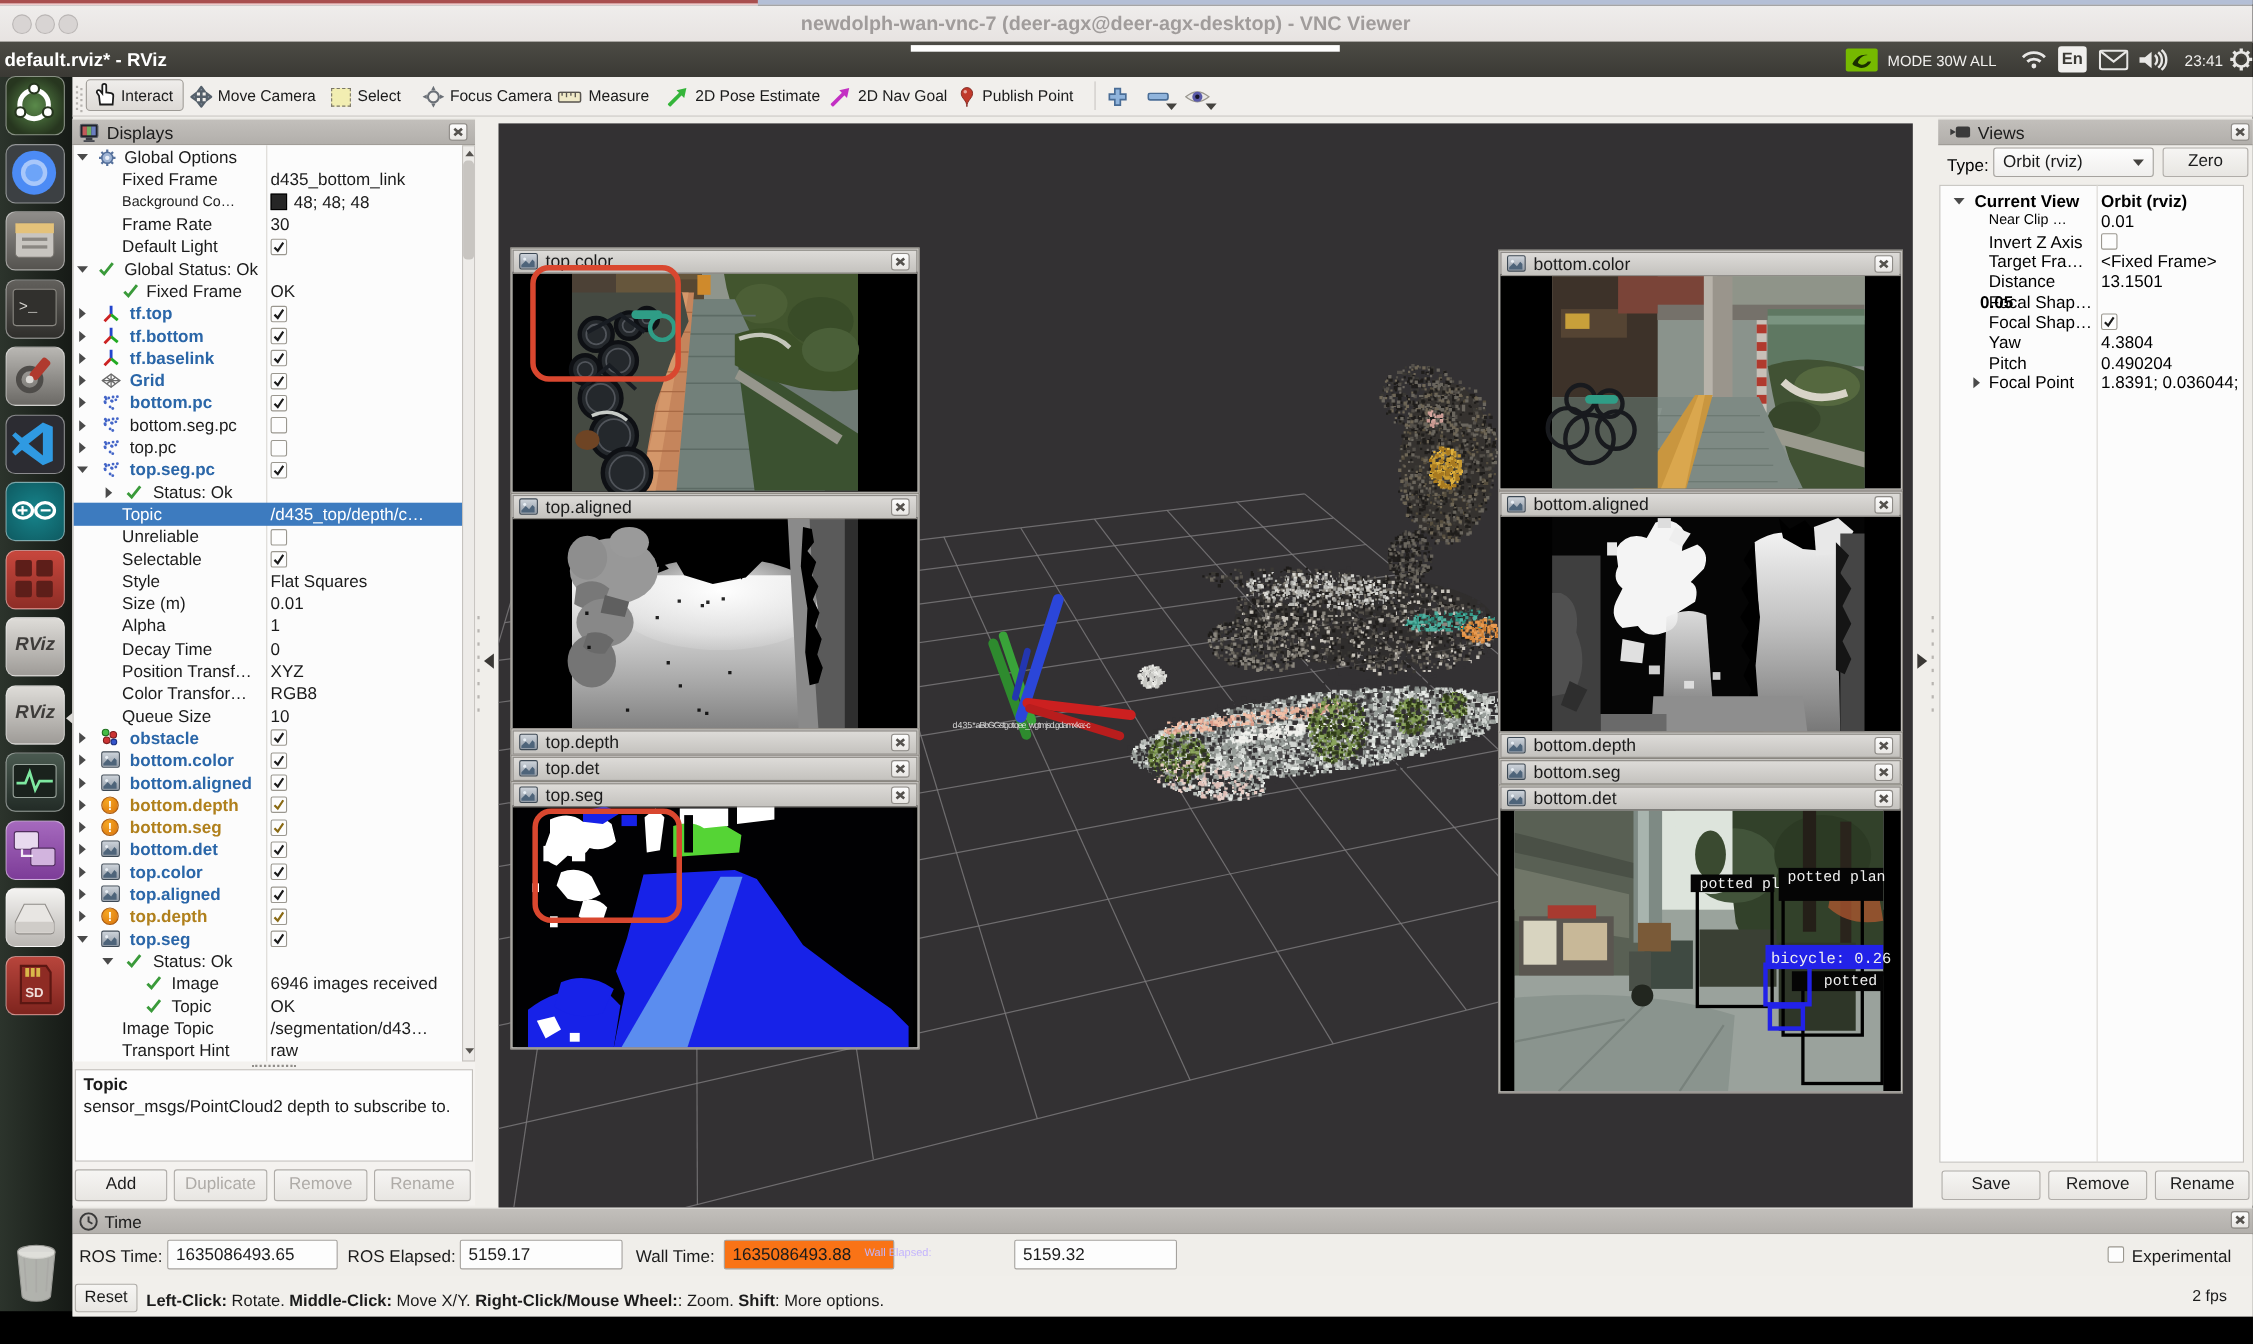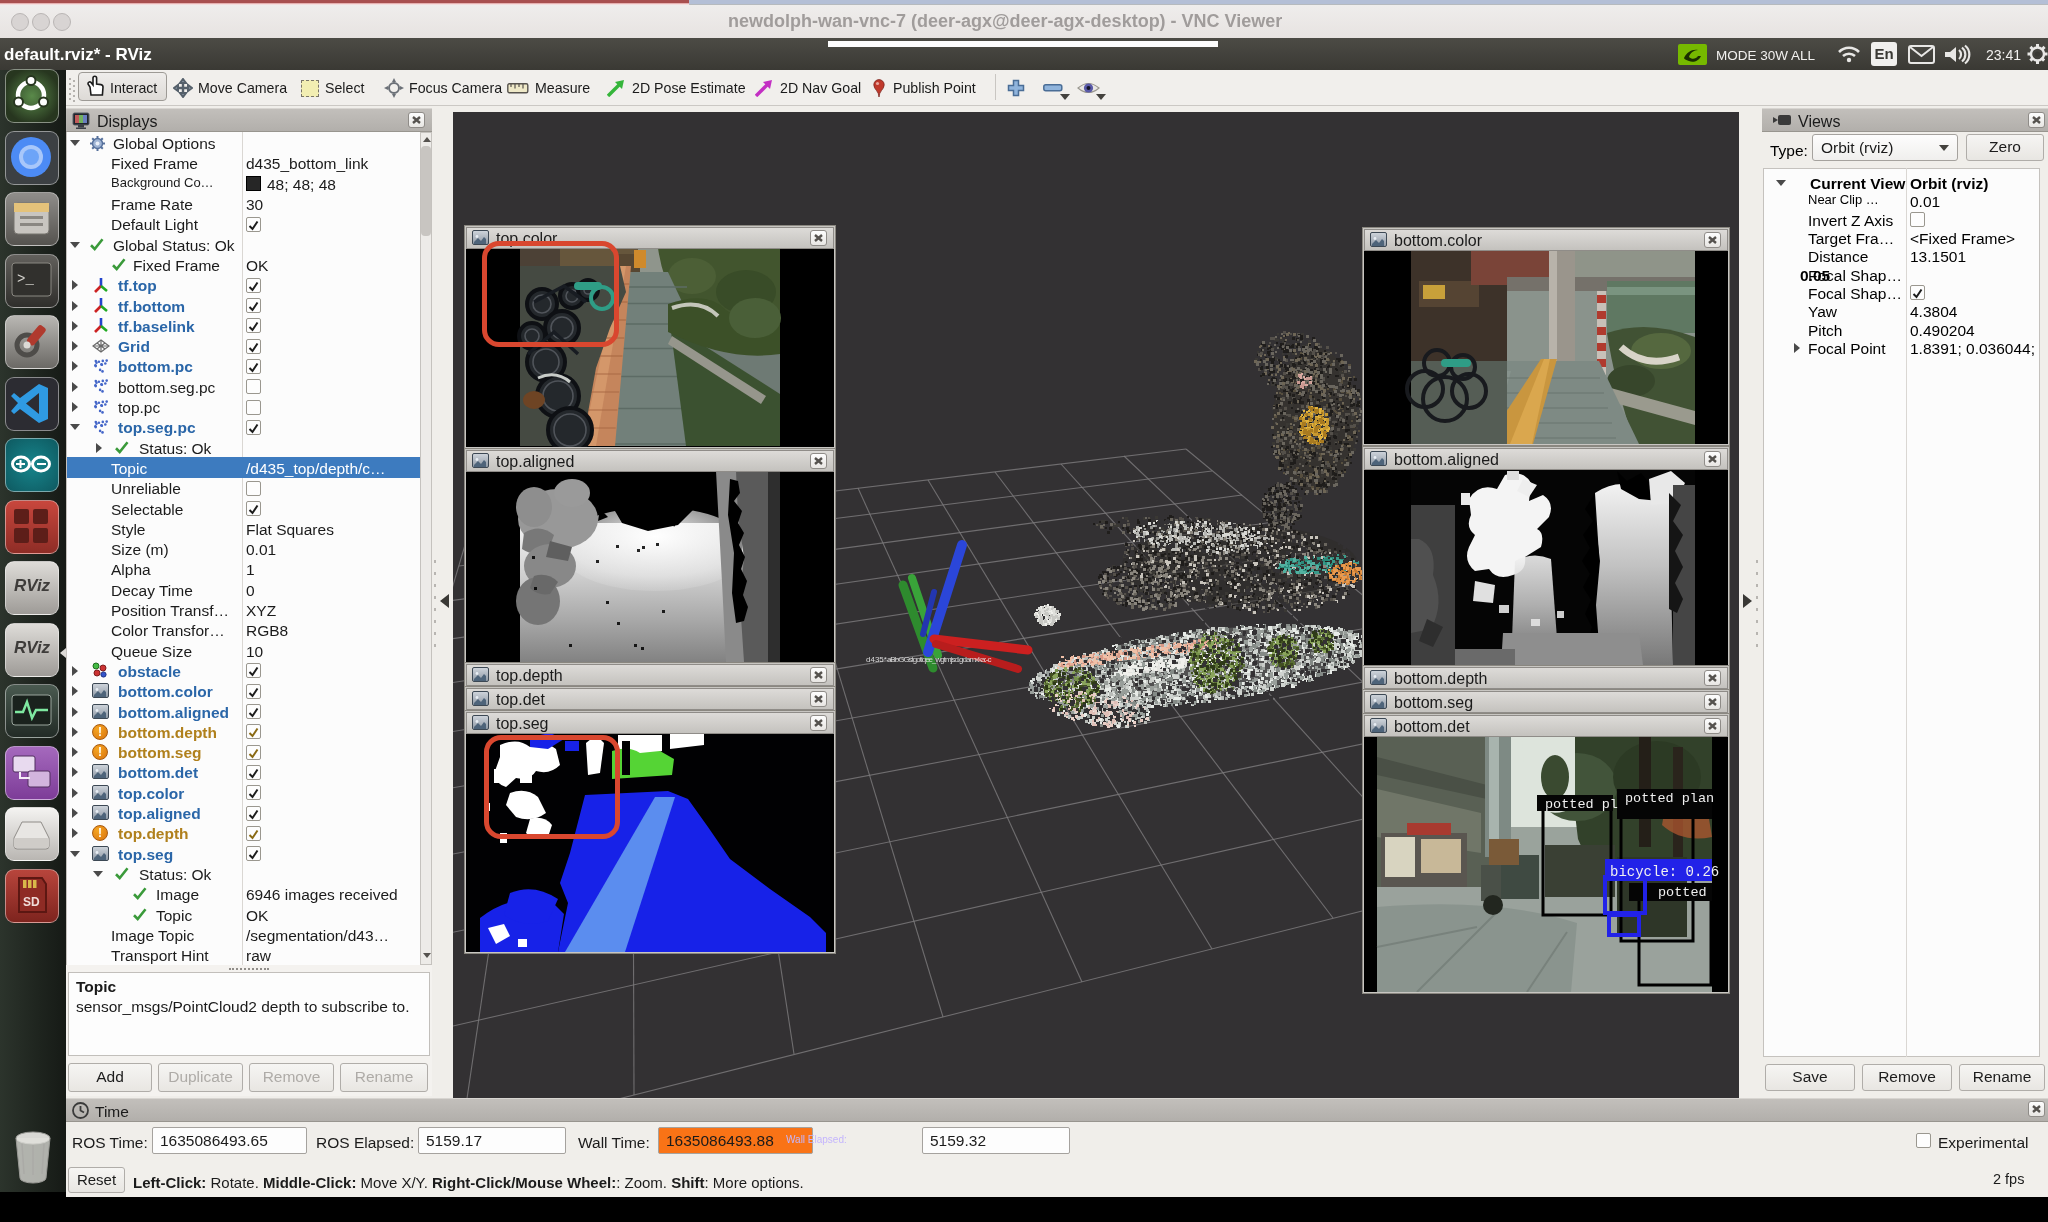--- a/index.html
+++ b/index.html
@@ -951,21 +951,21 @@
     </svg></div>
 <div class="abs txt" style="left:1770px;top:142px;font-size:15.5px;color:['#1e1c1a', '#3a3834', '#54504a', '#6a665e', '#201e1c'];font-weight:normal;line-height:1.1;">Type:</div>
 <div class="abs" style="left:1812px;top:134px;width:146px;height:27px;background:linear-gradient(#fdfdfd,#f0efed);border:1px solid #a5a29e;border-radius:3px;box-sizing:border-box;">
     <div style="margin:4px 0 0 8px;font-size:15.5px;color:#1b1b1b;">Orbit (rviz)</div>
     <div style="position:absolute;right:8px;top:10px;width:0;height:0;border-left:5px solid transparent;border-right:5px solid transparent;border-top:6px solid #44423e;"></div>
   </div>
 <div class="abs" style="left:1966px;top:134px;width:78px;height:27px;background:linear-gradient(#f6f5f3,#e8e6e2);border:1px solid #b0ada9;border-radius:3px;box-sizing:border-box;text-align:center;font-size:15.5px;color:#1c1c1c;line-height:24px;">Zero</div>
 <div class="abs" style="left:1763px;top:168px;width:277px;height:889px;background:#fcfcfc;border:1px solid #c5c2be;box-sizing:border-box;"></div>
 <div class="abs" style="left:1906px;top:168px;width:1px;height:889px;background:#dad7d3;"></div>
 <div class="abs" style="left:1776px;top:180.15px;width:0;height:0;border-left:5px solid transparent;border-right:5px solid transparent;border-top:6px solid #4a4a4a;"></div>
-<div class="abs txt" style="left:1795px;top:175.15px;font-size:15.5px;color:['#1e1c1a', '#3a3834', '#54504a', '#6a665e', '#201e1c'];font-weight:bold;line-height:1.1;margin-left:15px;">Current View</div>
+<div class="abs txt" style="left:1795px;top:175.15px;font-size:15.5px;color:['#1e1c1a', '#3a3834', '#54504a', '#6a665e', '#201e1c'];font-weight:bold;line-height:1.1;">Current View</div>
 <div class="abs txt" style="left:1910px;top:175.15px;font-size:15.5px;color:['#1e1c1a', '#3a3834', '#54504a', '#6a665e', '#201e1c'];font-weight:bold;line-height:1.1;max-width:128px;overflow:hidden;">Orbit (rviz)</div>
 <div class="abs txt" style="left:1808px;top:193.45000000000002px;font-size:13px;color:['#1e1c1a', '#3a3834', '#54504a', '#6a665e', '#201e1c'];font-weight:normal;line-height:1.1;text-align:right;">Near Clip …</div>
 <div class="abs txt" style="left:1910px;top:193.45000000000002px;font-size:15.5px;color:['#1e1c1a', '#3a3834', '#54504a', '#6a665e', '#201e1c'];font-weight:normal;line-height:1.1;max-width:128px;overflow:hidden;">0.01</div>
 <div class="abs txt" style="left:1808px;top:211.75px;font-size:15.5px;color:['#1e1c1a', '#3a3834', '#54504a', '#6a665e', '#201e1c'];font-weight:normal;line-height:1.1;">Invert Z Axis</div>
 <div class="abs" style="left:1910px;top:212.25px;width:15px;height:15px;background:#fdfdfd;border:1px solid #9a978f;border-radius:2px;box-sizing:border-box;"></div>
 <div class="abs txt" style="left:1808px;top:230.05px;font-size:15.5px;color:['#1e1c1a', '#3a3834', '#54504a', '#6a665e', '#201e1c'];font-weight:normal;line-height:1.1;">Target Fra…</div>
 <div class="abs txt" style="left:1910px;top:230.05px;font-size:15.5px;color:['#1e1c1a', '#3a3834', '#54504a', '#6a665e', '#201e1c'];font-weight:normal;line-height:1.1;max-width:128px;overflow:hidden;">&lt;Fixed Frame&gt;</div>
 <div class="abs txt" style="left:1808px;top:248.34999999999997px;font-size:15.5px;color:['#1e1c1a', '#3a3834', '#54504a', '#6a665e', '#201e1c'];font-weight:normal;line-height:1.1;">Distance</div>
 <div class="abs txt" style="left:1910px;top:248.34999999999997px;font-size:15.5px;color:['#1e1c1a', '#3a3834', '#54504a', '#6a665e', '#201e1c'];font-weight:normal;line-height:1.1;max-width:128px;overflow:hidden;">13.1501</div>
 <div class="abs txt" style="left:1808px;top:266.65px;font-size:15.5px;color:['#1e1c1a', '#3a3834', '#54504a', '#6a665e', '#201e1c'];font-weight:normal;line-height:1.1;">Focal Shap…</div>

